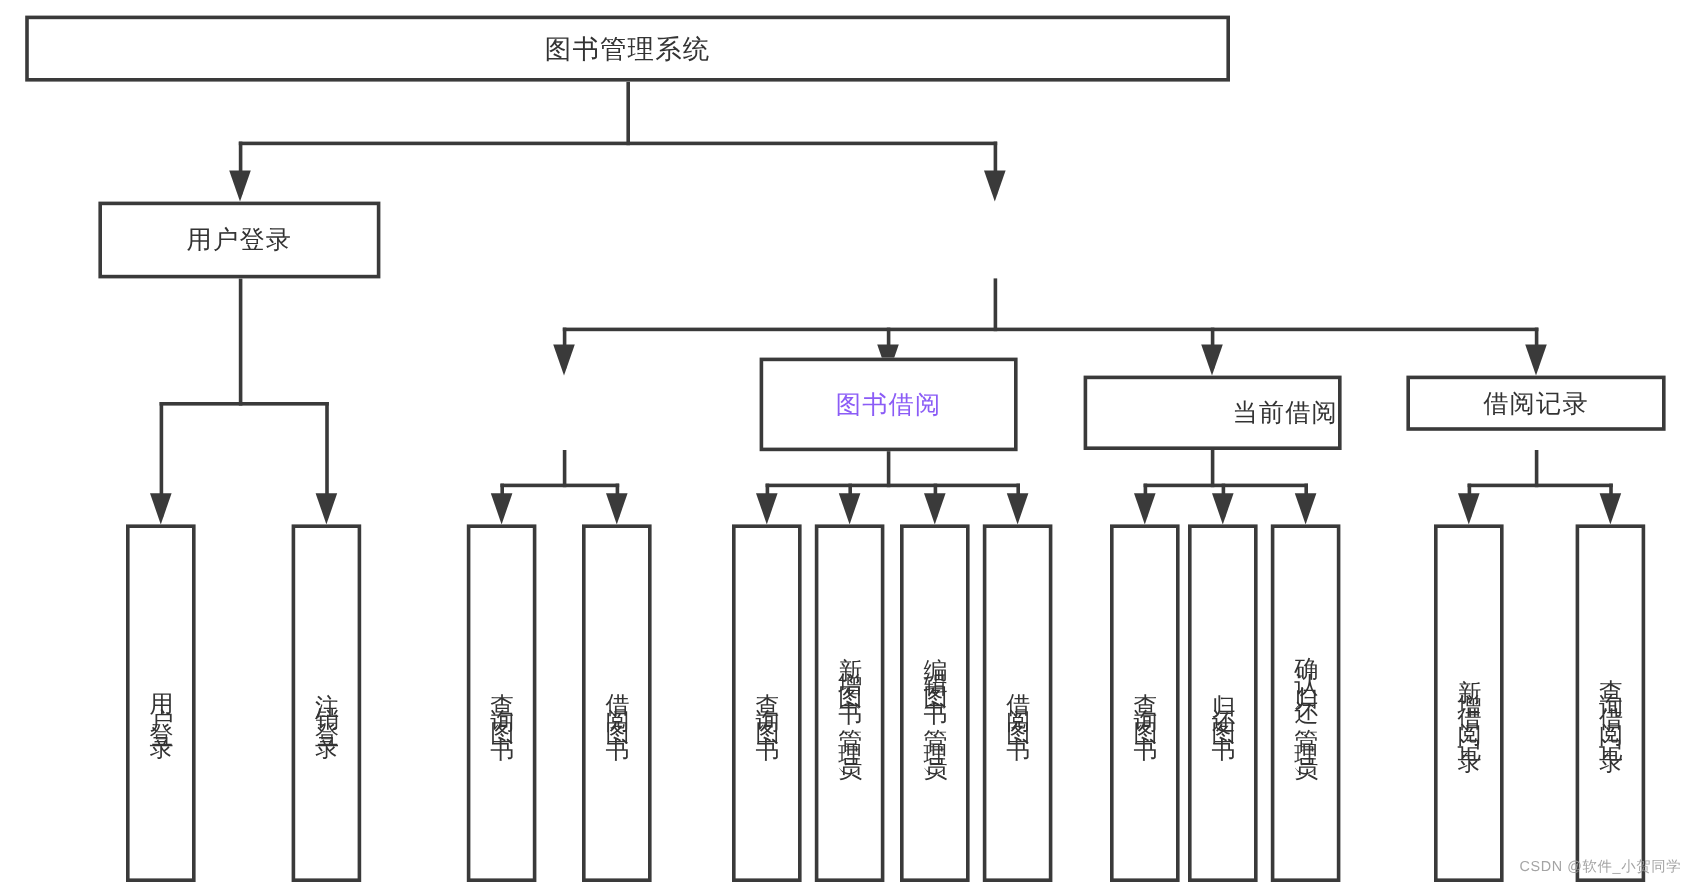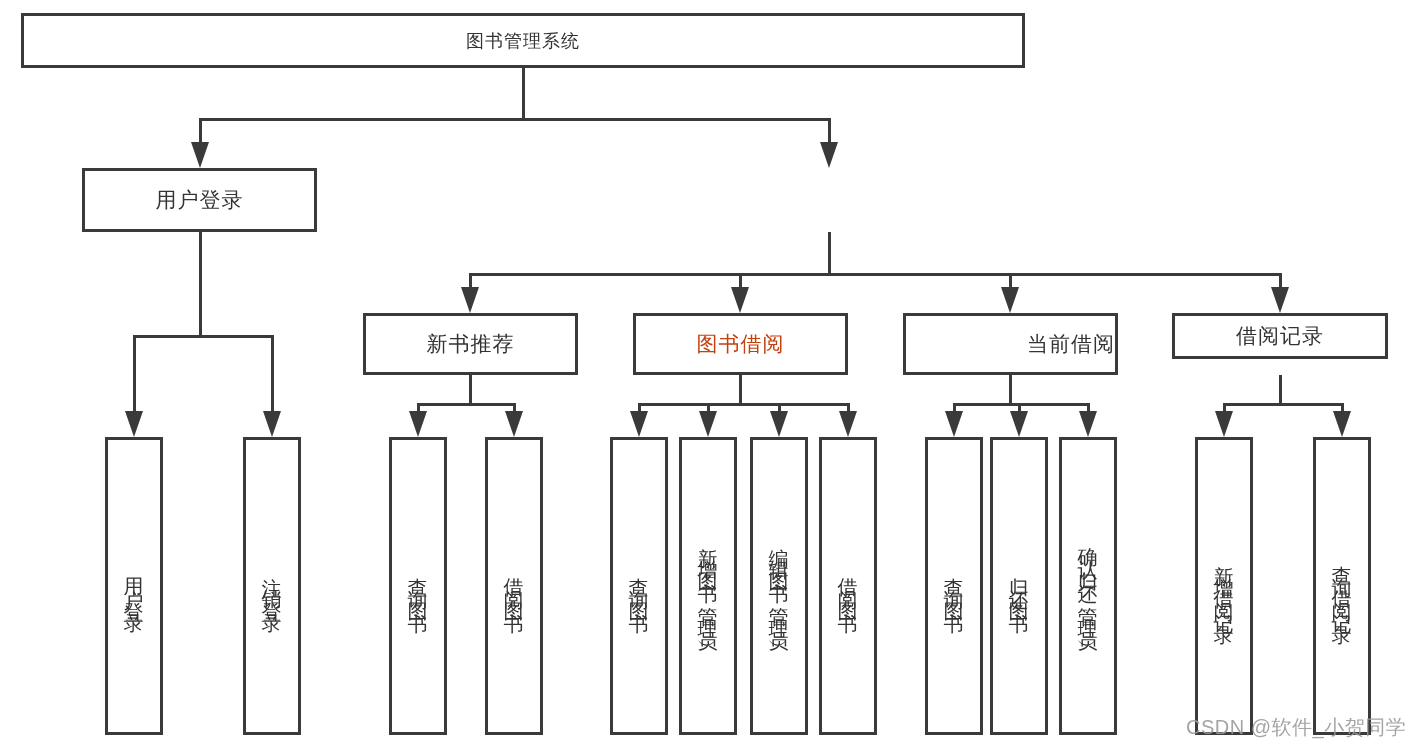--- a/index.html
+++ b/index.html
@@ -16,21 +16,21 @@
     box-sizing: border-box;
     border: 3px solid #3a3a3a;
     background: #ffffff;
     display: flex;
     align-items: center;
     justify-content: center;
     color: #333333;
     font-size: 21px;
     letter-spacing: 1px;
   }
-  .node.root { font-size: 18px; }
+  .node.root { font-size: 22px; }
   .node.vert .lbl {
     writing-mode: vertical-rl;
     text-orientation: mixed;
     letter-spacing: 12px;
     font-size: 20px;
     line-height: 1;
   }
   .lbl { white-space: nowrap; }
   .cline {
     position: absolute;
@@ -42,21 +42,21 @@
     height: 0;
     border-left: 9px solid transparent;
     border-right: 9px solid transparent;
     border-top: 26px solid #3a3a3a;
   }
   .watermark {
     position: absolute;
     left: 1186px;
     top: 714px;
     width: 215px;
-    font-size: 20px;
+    font-size: 12px;
     color: #9b9b9b;
     letter-spacing: 0.5px;
     white-space: nowrap;
     text-align: right;
     opacity: 0.9;
   }
 </style>
 </head>
 <body>
 
@@ -113,24 +113,21 @@
     <div class="cline" style="left: 1222.5px; top: 403px; width: 3px; height: 28px; background: rgb(58, 58, 58);"></div>
     <div class="arrow" style="left: 1215px; top: 411px; border-top-color: rgb(58, 58, 58);"></div>
     <div class="cline" style="left: 1340.5px; top: 403px; width: 3px; height: 28px; background: rgb(58, 58, 58);"></div>
     <div class="arrow" style="left: 1333px; top: 411px; border-top-color: rgb(58, 58, 58);"></div>
     <div class="node root" style="left: 21px; top: 13px; width: 1004px; height: 55px; border-color: rgb(58, 58, 58); color: rgb(51, 51, 51);">
       <span class="lbl">图书管理系统</span>
     </div>
     <div class="node" style="left: 82px; top: 168px; width: 235px; height: 64px; border-color: rgb(58, 58, 58); color: rgb(51, 51, 51);">
       <span class="lbl">用户登录</span>
     </div>
-    <div class="node" style="left: 363px; top: 313px; width: 215px; height: 62px; border-color: rgb(58, 58, 58); color: rgb(51, 51, 51);">
-      <span class="lbl">新书推荐</span>
-    </div>
-    <div class="node" style="left: 633px; top: 313px; width: 215px; height: 62px; border-color: rgb(58, 58, 58); color: #c2410c;">
+    <div class="node" style="left: 633px; top: 298px; width: 215px; height: 78px; border-color: rgb(58, 58, 58); color: #8b5cf6;">
       <span class="lbl">图书借阅</span>
     </div>
     <div class="node" style="left: 903px; top: 313px; width: 215px; height: 62px; border-color: rgb(58, 58, 58); color: rgb(51, 51, 51); justify-content: flex-end;">
       <span class="lbl">当前借阅</span>
     </div>
     <div class="node" style="left: 1172px; top: 313px; width: 216px; height: 46px; border-color: rgb(58, 58, 58); color: rgb(51, 51, 51);">
       <span class="lbl">借阅记录</span>
     </div>
     <div class="node vert" style="left: 105px; top: 437px; width: 58px; height: 298px; border-color: rgb(58, 58, 58); color: rgb(51, 51, 51);">
       <span class="lbl">用户登录</span>

